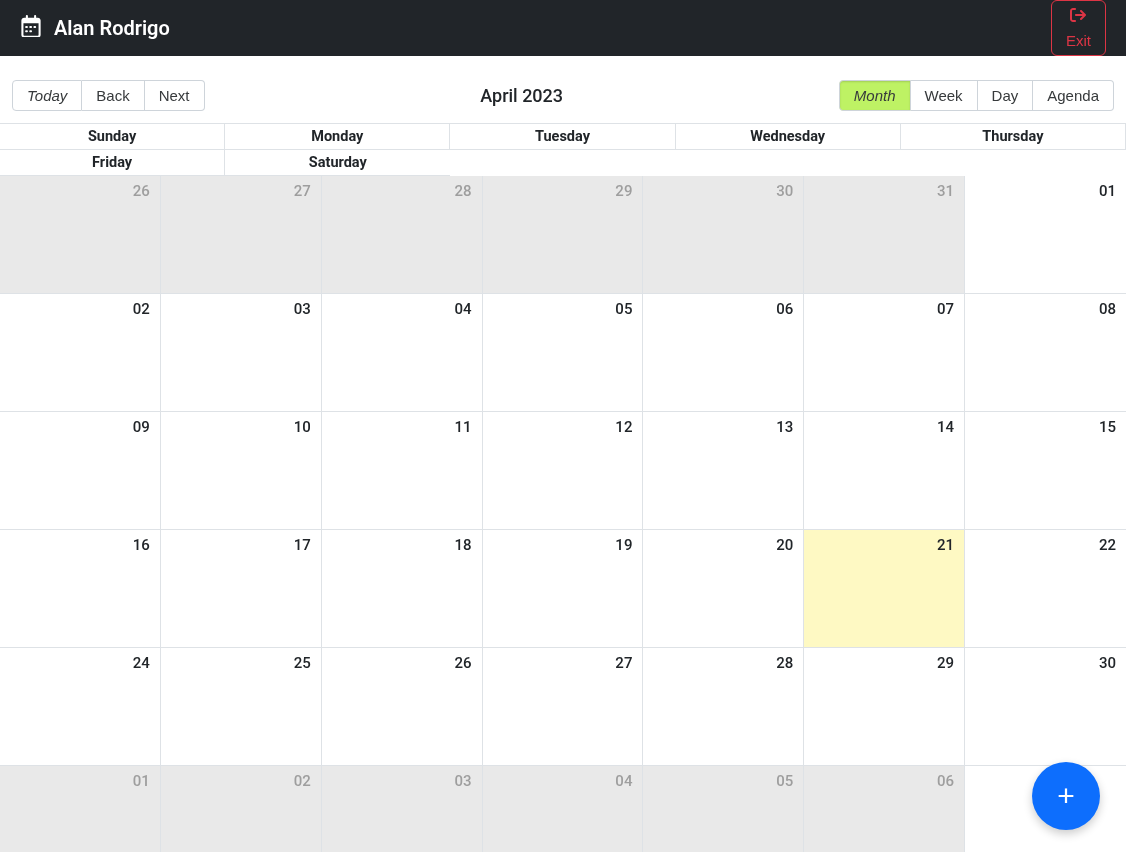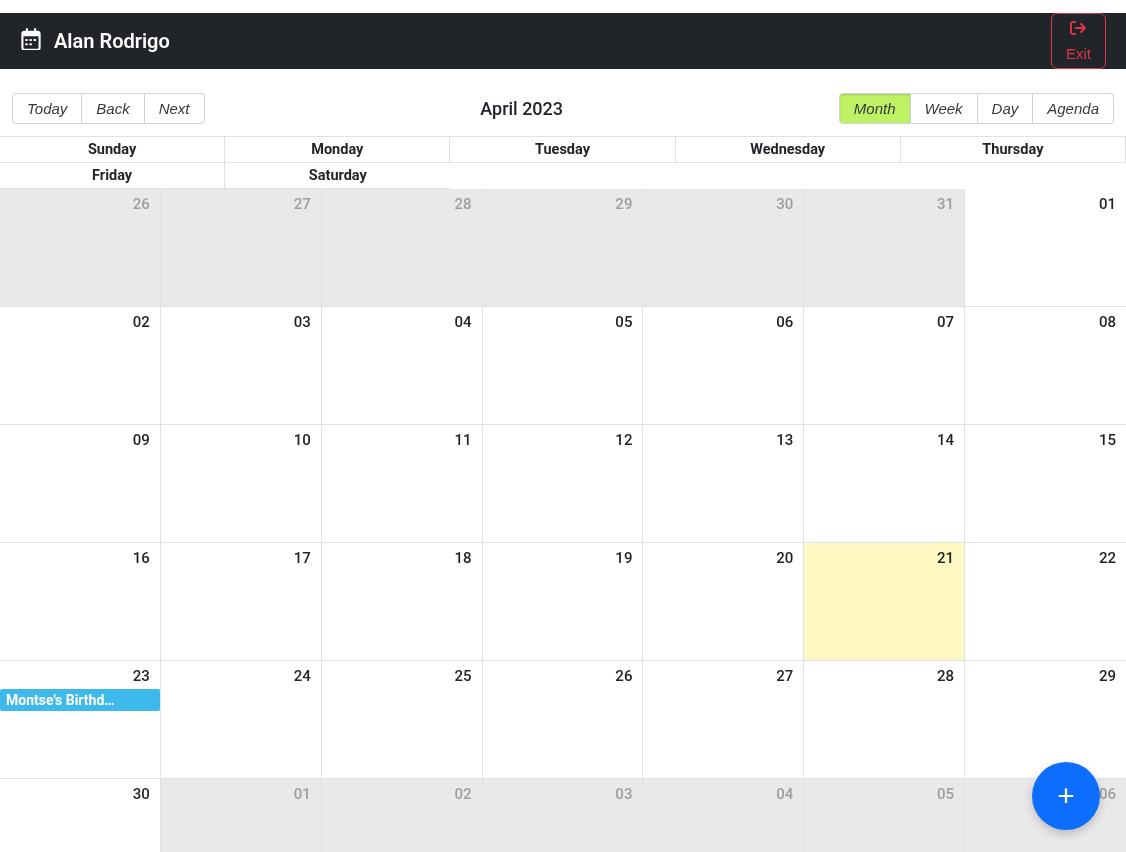--- a/index.html
+++ b/index.html
@@ -1,20 +1,20 @@
 <!DOCTYPE html>
 <html><head>
 <meta charset="utf-8">
 <style>
   * { box-sizing: border-box; margin: 0; padding: 0; }
   html, body { width: 1126px; height: 852px; font-family: -apple-system, BlinkMacSystemFont, "Segoe UI", Roboto, Helvetica, Arial, sans-serif; background: #fff; color: #212529; }
   
   .topbar {
     display: flex; align-items: center; justify-content: space-between;
-    height: 56px; background: #212529; color: #fff; padding: 0 20px; margin-top: 13px;
+    height: 56px; background: #212529; color: #fff; padding: 0 20px;
   }
   .brand { display: flex; align-items: center; gap: 12px; font-size: 20px; font-weight: 600; }
   .brand svg { width: 22px; height: 22px; fill: #fff; }
   .exit-btn {
     display: inline-flex; align-items: center; gap: 6px;
     border: 1px solid #dc3545; color: #dc3545; background: transparent;
     padding: 6px 14px; border-radius: 6px; font-size: 15px; cursor: pointer; flex-direction: column;
   }
   .exit-btn svg { width: 16px; height: 16px; fill: #dc3545; }
 
@@ -22,21 +22,21 @@
     display: flex; align-items: center; justify-content: space-between;
     padding: 24px 12px 12px 12px;
   }
   .btn-group { display: inline-flex; }
   .btn-group button {
     background: #fff; border: 1px solid #ced4da; color: #373a3c;
     padding: 6px 14px; font-size: 15px; cursor: pointer;
   }
   .btn-group button:first-child { border-radius: 4px 0 0 4px; font-style: italic; }
   .btn-group button:last-child { border-radius: 0 4px 4px 0; }
-  .btn-group button + button { border-left: none; font-style: italic; }
+  .btn-group button + button { border-left: none; }
   .btn-group button.active { background: #bef264; box-shadow: inset 0 1px 2px rgba(0,0,0,0.15); }
   .toolbar-title { font-size: 18px; font-weight: 500; color: #212529; }
 
   .calendar { border-top: 1px solid #dee2e6; }
   .weekday-row { display: grid; grid-template-columns: repeat(5, 1fr); }
   .weekday-row div {
     text-align: center; font-weight: 700; font-size: 14.5px;
     padding: 4px 0; border-bottom: 1px solid #dee2e6; border-right: 1px solid #dee2e6;
   }
   .weekday-row div:last-child { border-right: none; }
@@ -196,24 +196,20 @@
       <div class="cell">
         <div class="num">20</div>
       </div>
       <div class="cell today">
         <div class="num">21</div>
       </div>
       <div class="cell">
         <div class="num">22</div>
       </div>
       <div class="cell">
-        <div class="num">23</div>
-        <div class="event">Montse's Birthd…</div>
-      </div>
-      <div class="cell">
         <div class="num">24</div>
       </div>
       <div class="cell">
         <div class="num">25</div>
       </div>
       <div class="cell">
         <div class="num">26</div>
       </div>
       <div class="cell">
         <div class="num">27</div>

